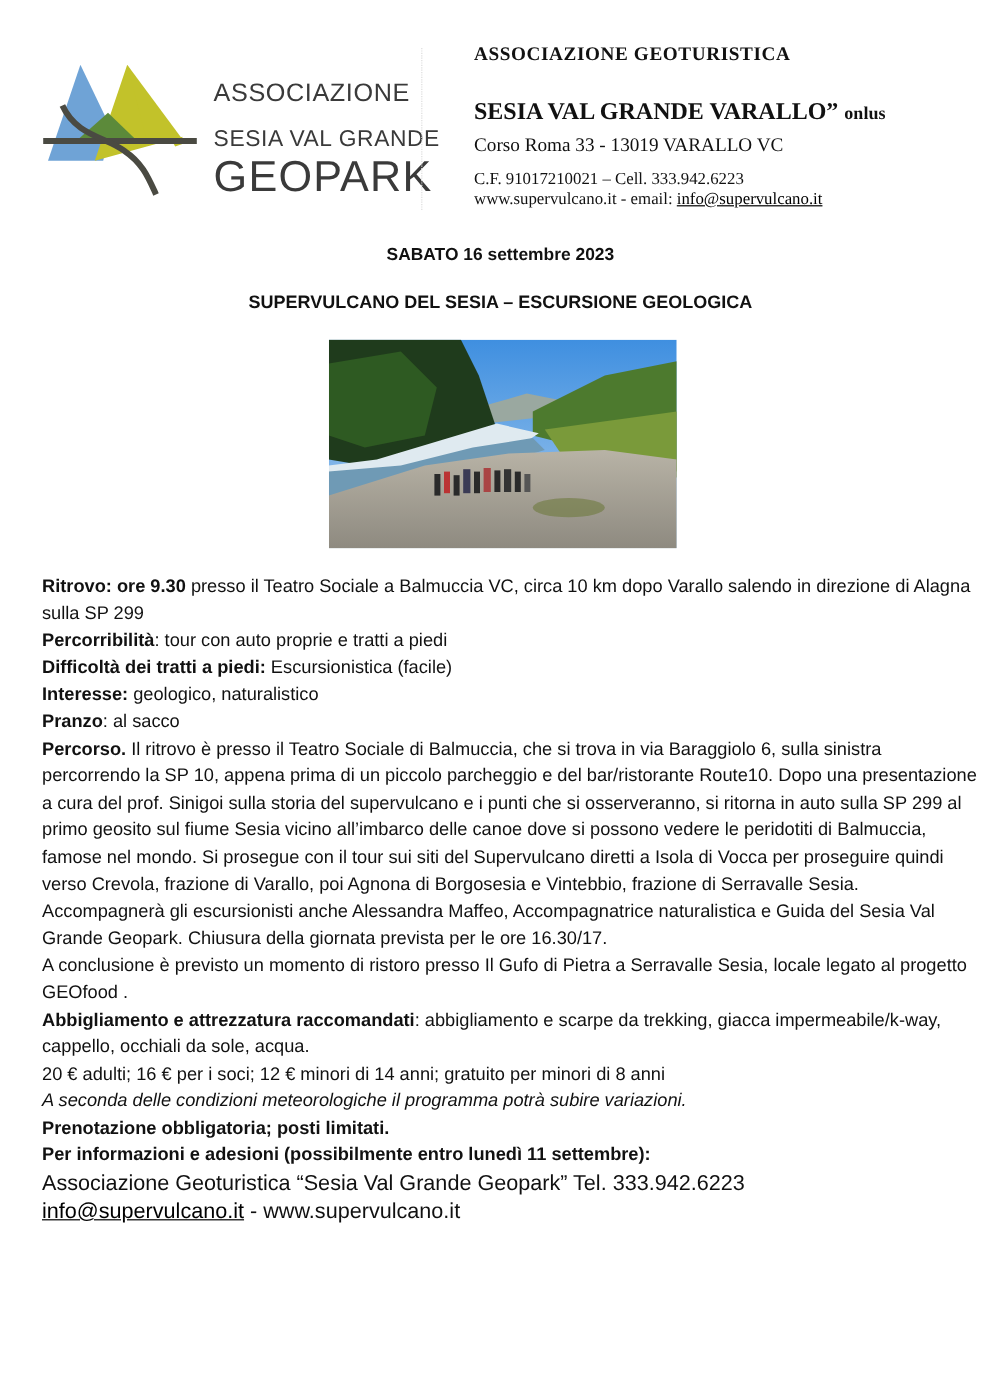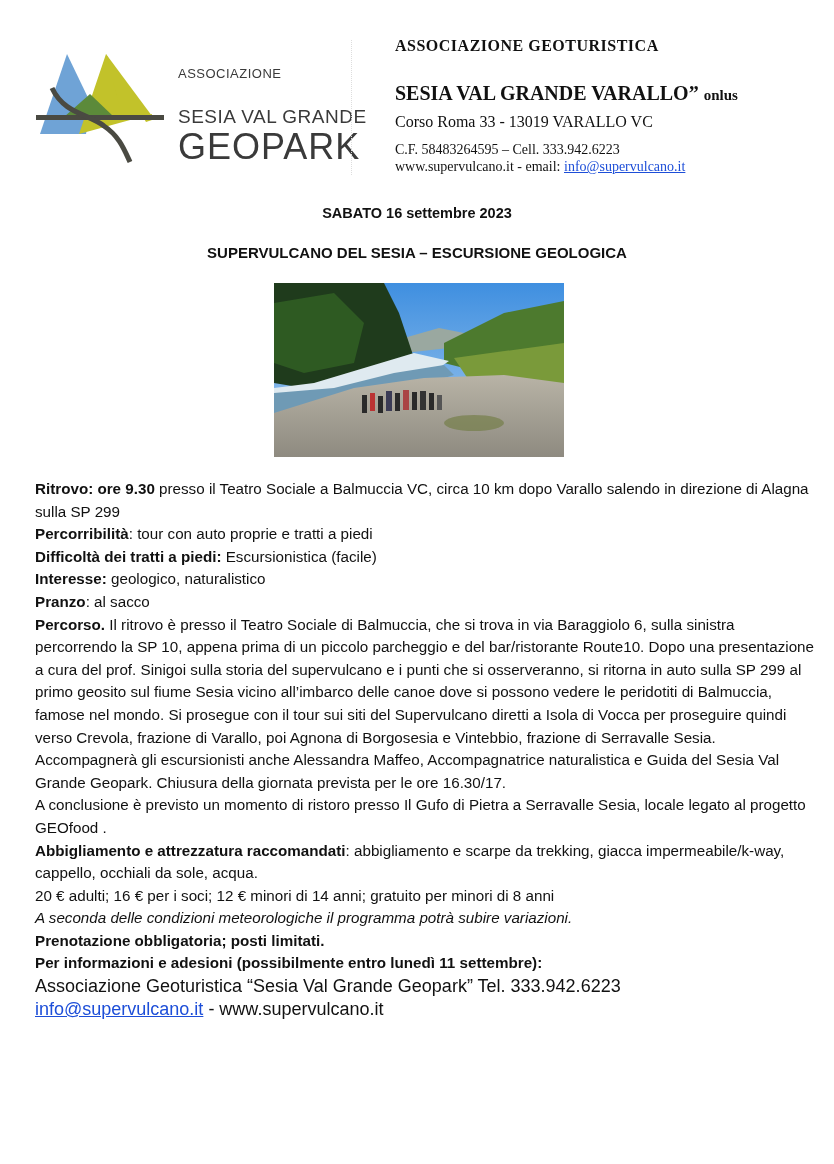--- a/index.html
+++ b/index.html
@@ -1,32 +1,32 @@
 <!DOCTYPE html>
 <html><head>
 <meta charset="utf-8">
 <style>
   html, body { margin: 0; padding: 0; background: #ffffff; }
   body { width: 834px; height: 1164px; position: relative; overflow: hidden; color: #111; }
   .logo { position: absolute; left: 30px; top: 40px; width: 330px; height: 135px; }
   .logo svg { position: absolute; left: 4px; top: 4px; }
   .logo-text { position: absolute; left: 148px; font-family: "Liberation Sans", sans-serif; color: #3a3a3a; letter-spacing: 0.5px; white-space: nowrap; }
-  .lt1 { top: 26px; font-size: 13px; }
+  .lt1 { top: 26px; font-size: 21px; }
   .lt2 { top: 66px; font-size: 19px; }
   .lt3 { top: 86px; font-size: 36px; letter-spacing: 1px; }
   .logo-sep { position: absolute; left: 351px; top: 40px; width: 1px; height: 135px; border-left: 1px dotted #ddd; }
 
   .hdr { position: absolute; left: 395px; top: 36px; width: 415px; font-family: "Liberation Serif", serif; text-align: left; color: #111; }
   .h1 { font-size: 16px; font-weight: bold; letter-spacing: 0.5px; margin-top: 1px; }
   .h2 { font-size: 20px; font-weight: bold; margin-top: 27px; }
   .h2 small { font-size: 15px; font-weight: bold; }
   .h3 { font-size: 16px; margin-top: 8px; }
   .h4 { font-size: 14px; margin-top: 10px; line-height: 18px; }
   .h5 { font-size: 14px; line-height: 16px; }
-  a.link { color: #1d4ed8; text-decoration: underline; }
+  a.link { color: #000000; text-decoration: underline; }
 
   .date { position: absolute; left: 0; width: 834px; top: 205px; text-align: center; font-family: "Liberation Sans", sans-serif; font-weight: bold; font-size: 14.5px; }
   .title { position: absolute; left: 0; width: 834px; top: 244px; text-align: center; font-family: "Liberation Sans", sans-serif; font-weight: bold; font-size: 15px; }
 
   .photo { position: absolute; left: 274px; top: 283px; width: 290px; height: 174px; overflow: hidden; }
 
   .body { position: absolute; left: 35px; top: 478px; width: 780px; font-family: "Liberation Sans", sans-serif; font-size: 15.2px; line-height: 22.6px; color: #111; }
   .body p { margin: 0; }
   .body b { font-weight: bold; }
   .body i { font-style: italic; }
@@ -47,21 +47,21 @@
   <div class="logo-text lt1">ASSOCIAZIONE</div>
   <div class="logo-text lt2">SESIA VAL GRANDE</div>
   <div class="logo-text lt3">GEOPARK</div>
 </div>
 <div class="logo-sep"></div>
 
 <div class="hdr">
   <div class="h1">ASSOCIAZIONE GEOTURISTICA</div>
   <div class="h2"><span>SESIA VAL GRANDE VARALLO”</span> <small>onlus</small></div>
   <div class="h3">Corso Roma 33 - 13019  VARALLO  VC</div>
-  <div class="h4">C.F. 58483264595 – Cell. 333.942.6223</div>
+  <div class="h4">C.F. 91017210021 – Cell. 333.942.6223</div>
   <div class="h5"><span>www.supervulcano.it - email: </span><a class="link" href="#">info@supervulcano.it</a></div>
 </div>
 
 <div class="date">SABATO 16 settembre 2023</div>
 <div class="title">SUPERVULCANO DEL SESIA – ESCURSIONE GEOLOGICA</div>
 
 <div class="photo">
   <svg width="290" height="174" viewBox="0 0 290 174">
     <defs>
       <linearGradient id="sky" x1="0" y1="0" x2="0" y2="1">

